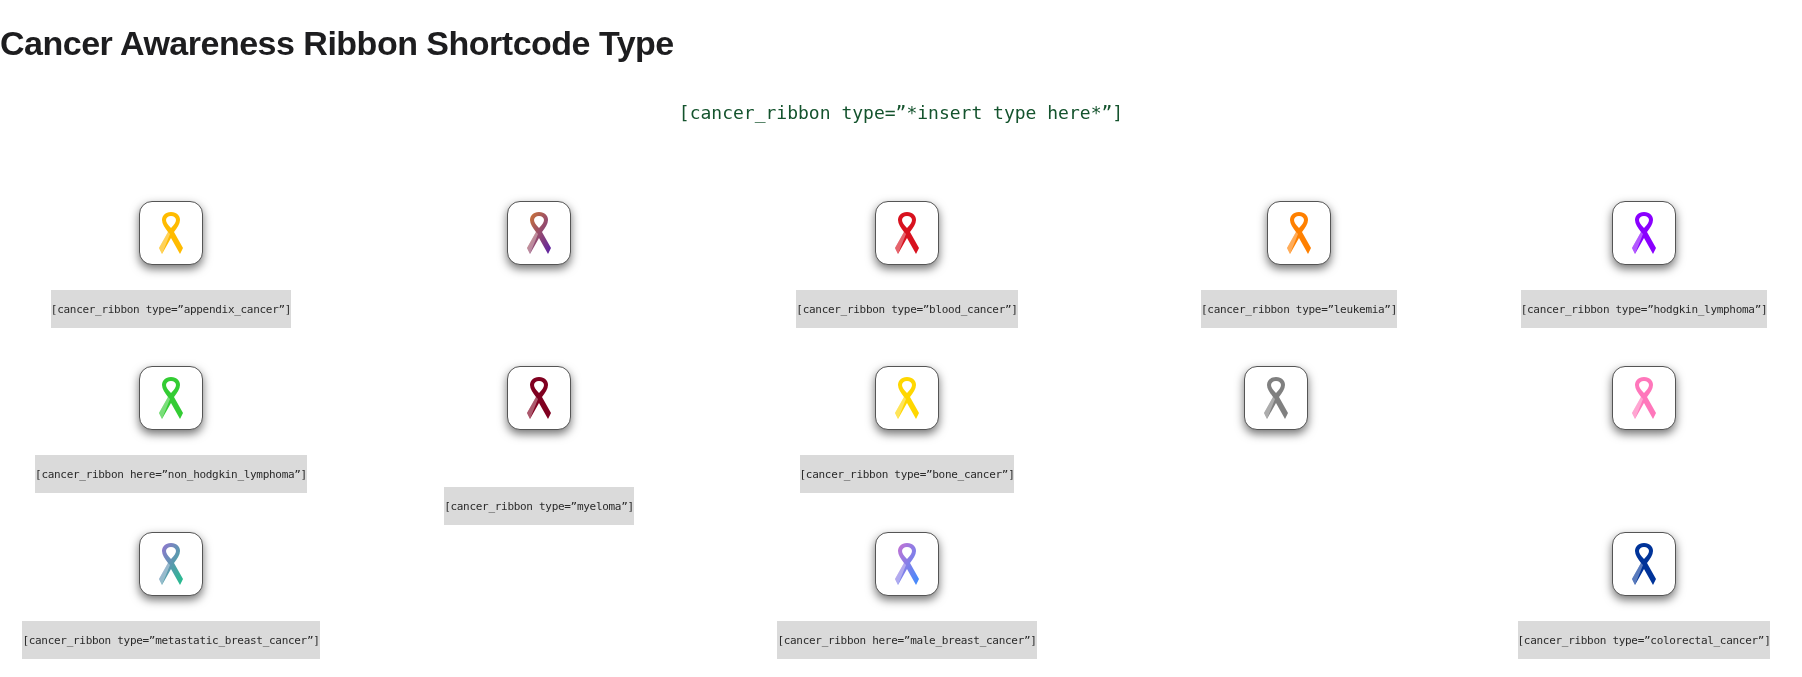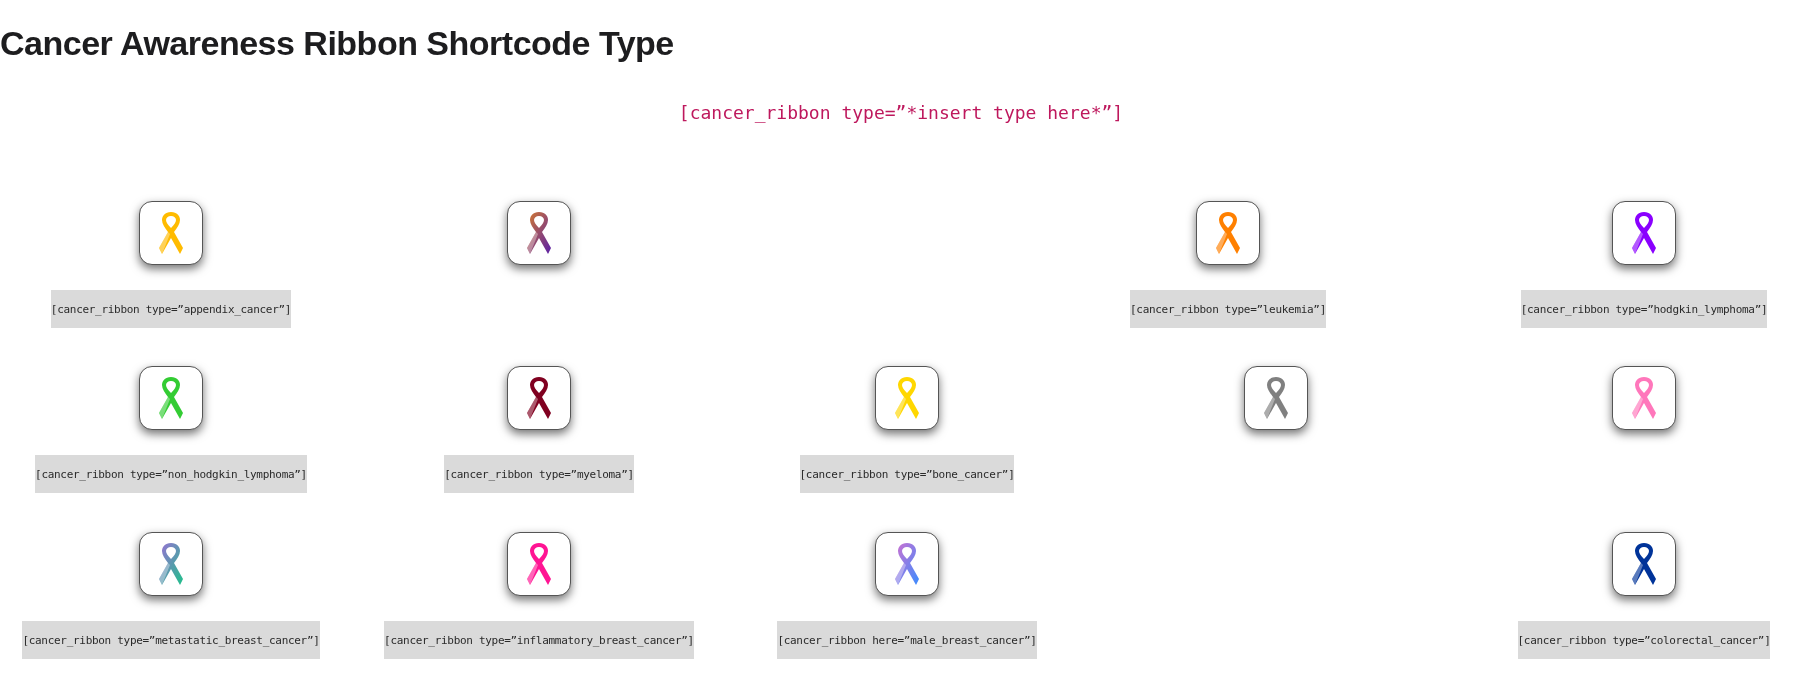--- a/index.html
+++ b/index.html
@@ -1,18 +1,18 @@
 <!DOCTYPE html>
 <html><head>
   <meta charset="utf-8">
   <style>
     html, body { margin: 0; padding: 0; background: #ffffff; }
     body { width: 1802px; height: 677px; overflow: hidden; position: relative; font-family: "DejaVu Sans", sans-serif; color: #1f1f1f; }
     .title { position: absolute; left: 0; right: 0; top: 24px; text-align: left; font-family: "Liberation Sans", sans-serif; font-weight: bold; font-size: 34px; letter-spacing: -0.5px; color: #1d1d1f; margin: 0; }
-    .subtitle { position: absolute; left: 0; right: 0; top: 102px; text-align: center; font-family: "DejaVu Sans Mono", monospace; font-size: 18px; color: #be185d; }
+    .subtitle { position: absolute; left: 0; right: 0; top: 102px; text-align: center; font-family: "DejaVu Sans Mono", monospace; font-size: 18px; color: #14532d; }
     .grid { position: absolute; left: 0; top: 0; width: 1802px; height: 677px; }
     .cell { position: absolute; width: 368px; display: flex; flex-direction: column; align-items: center; }
     .icon-box { width: 62px; height: 62px; border: 1px solid #555; border-radius: 13px; background: #fff; box-shadow: 0 4px 10px rgba(0,0,0,0.55); display: flex; align-items: center; justify-content: center; }
     .icon-box svg { width: 28px; height: 44px; display: block; }
     .label { margin-top: 25px; background: #dadada; height: 38px; padding: 0 0; display: flex; align-items: center; justify-content: center; font-family: "DejaVu Sans Mono", monospace; font-size: 11px; color: #2a2a2a; white-space: nowrap; letter-spacing: -0.3px; }
   </style>
 </head>
 <body>
 
 <h1 class="title">Cancer Awareness Ribbon Shortcode Type</h1>
@@ -41,21 +41,36 @@
             <linearGradient id="g1" x1="0" y1="0" x2="1" y2="1">
               <stop offset="0" stop-color="#d47a2e"></stop>
               <stop offset="1" stop-color="#5a1fa8"></stop>
             </linearGradient>
           </defs>
           <path fill="url(#g1)" d="M14 1 C8 1 5 5 5 9 C5 13 8 17 11 21 L2 37 L5 43 L14 27 L23 43 L26 37 L17 21 C20 17 23 13 23 9 C23 5 20 1 14 1 Z M14 5 C17 5 19 7 19 9 C19 11 17 14 14 17 C11 14 9 11 9 9 C9 7 11 5 14 5 Z"></path>
           <path fill="rgba(255,255,255,0.35)" d="M11 21 L13 23 L5 43 L2 37 Z"></path>
         </svg>
       </div>
     </div>
-    <div class="cell" style="left: 1044px; top: 201px;">
+    <div class="cell" style="left: 723px; top: 201px;">
+      <div class="icon-box">
+        <svg viewBox="0 0 28 44">
+          <defs>
+            <linearGradient id="g2" x1="0" y1="0" x2="1" y2="1">
+              <stop offset="0" stop-color="#d8121f"></stop>
+              <stop offset="1" stop-color="#d8121f"></stop>
+            </linearGradient>
+          </defs>
+          <path fill="url(#g2)" d="M14 1 C8 1 5 5 5 9 C5 13 8 17 11 21 L2 37 L5 43 L14 27 L23 43 L26 37 L17 21 C20 17 23 13 23 9 C23 5 20 1 14 1 Z M14 5 C17 5 19 7 19 9 C19 11 17 14 14 17 C11 14 9 11 9 9 C9 7 11 5 14 5 Z"></path>
+          <path fill="rgba(255,255,255,0.35)" d="M11 21 L13 23 L5 43 L2 37 Z"></path>
+        </svg>
+      </div>
+      <div class="label">[cancer_ribbon type=”blood_cancer”]</div>
+    </div>
+    <div class="cell" style="left: 1115px; top: 201px;">
       <div class="icon-box">
         <svg viewBox="0 0 28 44">
           <defs>
             <linearGradient id="g3" x1="0" y1="0" x2="1" y2="1">
               <stop offset="0" stop-color="#ff8000"></stop>
               <stop offset="1" stop-color="#ff8000"></stop>
             </linearGradient>
           </defs>
           <path fill="url(#g3)" d="M14 1 C8 1 5 5 5 9 C5 13 8 17 11 21 L2 37 L5 43 L14 27 L23 43 L26 37 L17 21 C20 17 23 13 23 9 C23 5 20 1 14 1 Z M14 5 C17 5 19 7 19 9 C19 11 17 14 14 17 C11 14 9 11 9 9 C9 7 11 5 14 5 Z"></path>
           <path fill="rgba(255,255,255,0.35)" d="M11 21 L13 23 L5 43 L2 37 Z"></path>
@@ -84,23 +99,23 @@
           <defs>
             <linearGradient id="g5" x1="0" y1="0" x2="1" y2="1">
               <stop offset="0" stop-color="#33cc33"></stop>
               <stop offset="1" stop-color="#33cc33"></stop>
             </linearGradient>
           </defs>
           <path fill="url(#g5)" d="M14 1 C8 1 5 5 5 9 C5 13 8 17 11 21 L2 37 L5 43 L14 27 L23 43 L26 37 L17 21 C20 17 23 13 23 9 C23 5 20 1 14 1 Z M14 5 C17 5 19 7 19 9 C19 11 17 14 14 17 C11 14 9 11 9 9 C9 7 11 5 14 5 Z"></path>
           <path fill="rgba(255,255,255,0.35)" d="M11 21 L13 23 L5 43 L2 37 Z"></path>
         </svg>
       </div>
-      <div class="label">[cancer_ribbon type=”non_hodgkin_lymphoma”]</div>
-    </div>
-    <div class="cell" style="left: 355px; top: 366px;">
+      <div class="label">[cancer_ribbon here=”non_hodgkin_lymphoma”]</div>
+    </div>
+    <div class="cell" style="left: 355px; top: 366px; gap: 32px;">
       <div class="icon-box">
         <svg viewBox="0 0 28 44">
           <defs>
             <linearGradient id="g6" x1="0" y1="0" x2="1" y2="1">
               <stop offset="0" stop-color="#800020"></stop>
               <stop offset="1" stop-color="#800020"></stop>
             </linearGradient>
           </defs>
           <path fill="url(#g6)" d="M14 1 C8 1 5 5 5 9 C5 13 8 17 11 21 L2 37 L5 43 L14 27 L23 43 L26 37 L17 21 C20 17 23 13 23 9 C23 5 20 1 14 1 Z M14 5 C17 5 19 7 19 9 C19 11 17 14 14 17 C11 14 9 11 9 9 C9 7 11 5 14 5 Z"></path>
           <path fill="rgba(255,255,255,0.35)" d="M11 21 L13 23 L5 43 L2 37 Z"></path>
@@ -159,35 +174,20 @@
               <stop offset="0" stop-color="#9b6fd6"></stop>
               <stop offset="1" stop-color="#1fc08a"></stop>
             </linearGradient>
           </defs>
           <path fill="url(#g10)" d="M14 1 C8 1 5 5 5 9 C5 13 8 17 11 21 L2 37 L5 43 L14 27 L23 43 L26 37 L17 21 C20 17 23 13 23 9 C23 5 20 1 14 1 Z M14 5 C17 5 19 7 19 9 C19 11 17 14 14 17 C11 14 9 11 9 9 C9 7 11 5 14 5 Z"></path>
           <path fill="rgba(255,255,255,0.35)" d="M11 21 L13 23 L5 43 L2 37 Z"></path>
         </svg>
       </div>
       <div class="label">[cancer_ribbon type=”metastatic_breast_cancer”]</div>
     </div>
-    <div class="cell" style="left: 355px; top: 532px;">
-      <div class="icon-box">
-        <svg viewBox="0 0 28 44">
-          <defs>
-            <linearGradient id="g11" x1="0" y1="0" x2="1" y2="1">
-              <stop offset="0" stop-color="#ff1493"></stop>
-              <stop offset="1" stop-color="#ff1493"></stop>
-            </linearGradient>
-          </defs>
-          <path fill="url(#g11)" d="M14 1 C8 1 5 5 5 9 C5 13 8 17 11 21 L2 37 L5 43 L14 27 L23 43 L26 37 L17 21 C20 17 23 13 23 9 C23 5 20 1 14 1 Z M14 5 C17 5 19 7 19 9 C19 11 17 14 14 17 C11 14 9 11 9 9 C9 7 11 5 14 5 Z"></path>
-          <path fill="rgba(255,255,255,0.35)" d="M11 21 L13 23 L5 43 L2 37 Z"></path>
-        </svg>
-      </div>
-      <div class="label">[cancer_ribbon type=”inflammatory_breast_cancer”]</div>
-    </div>
     <div class="cell" style="left: 723px; top: 532px;">
       <div class="icon-box">
         <svg viewBox="0 0 28 44">
           <defs>
             <linearGradient id="g12" x1="0" y1="0" x2="1" y2="1">
               <stop offset="0" stop-color="#d070d0"></stop>
               <stop offset="1" stop-color="#3a8cff"></stop>
             </linearGradient>
           </defs>
           <path fill="url(#g12)" d="M14 1 C8 1 5 5 5 9 C5 13 8 17 11 21 L2 37 L5 43 L14 27 L23 43 L26 37 L17 21 C20 17 23 13 23 9 C23 5 20 1 14 1 Z M14 5 C17 5 19 7 19 9 C19 11 17 14 14 17 C11 14 9 11 9 9 C9 7 11 5 14 5 Z"></path>

